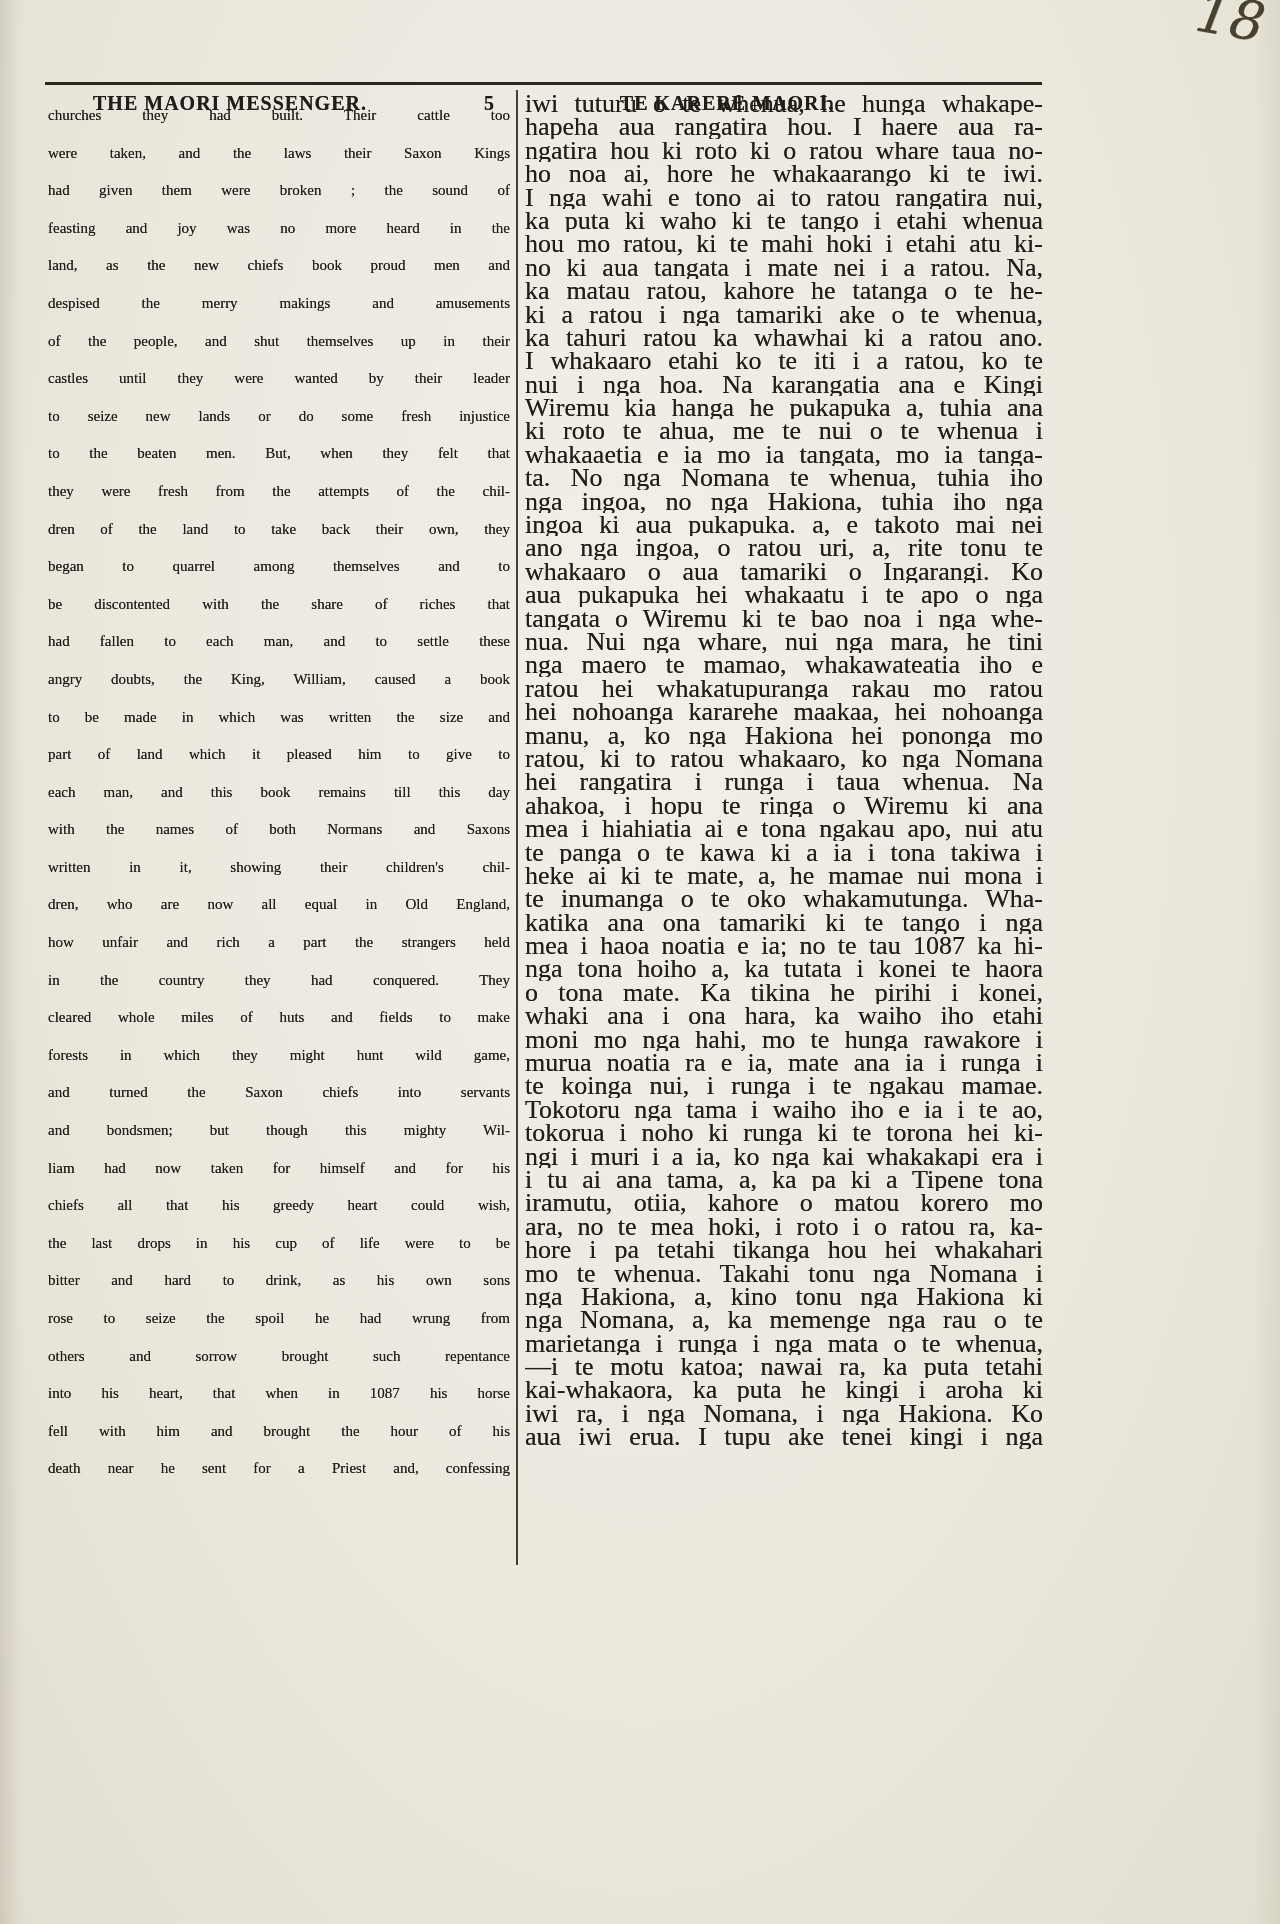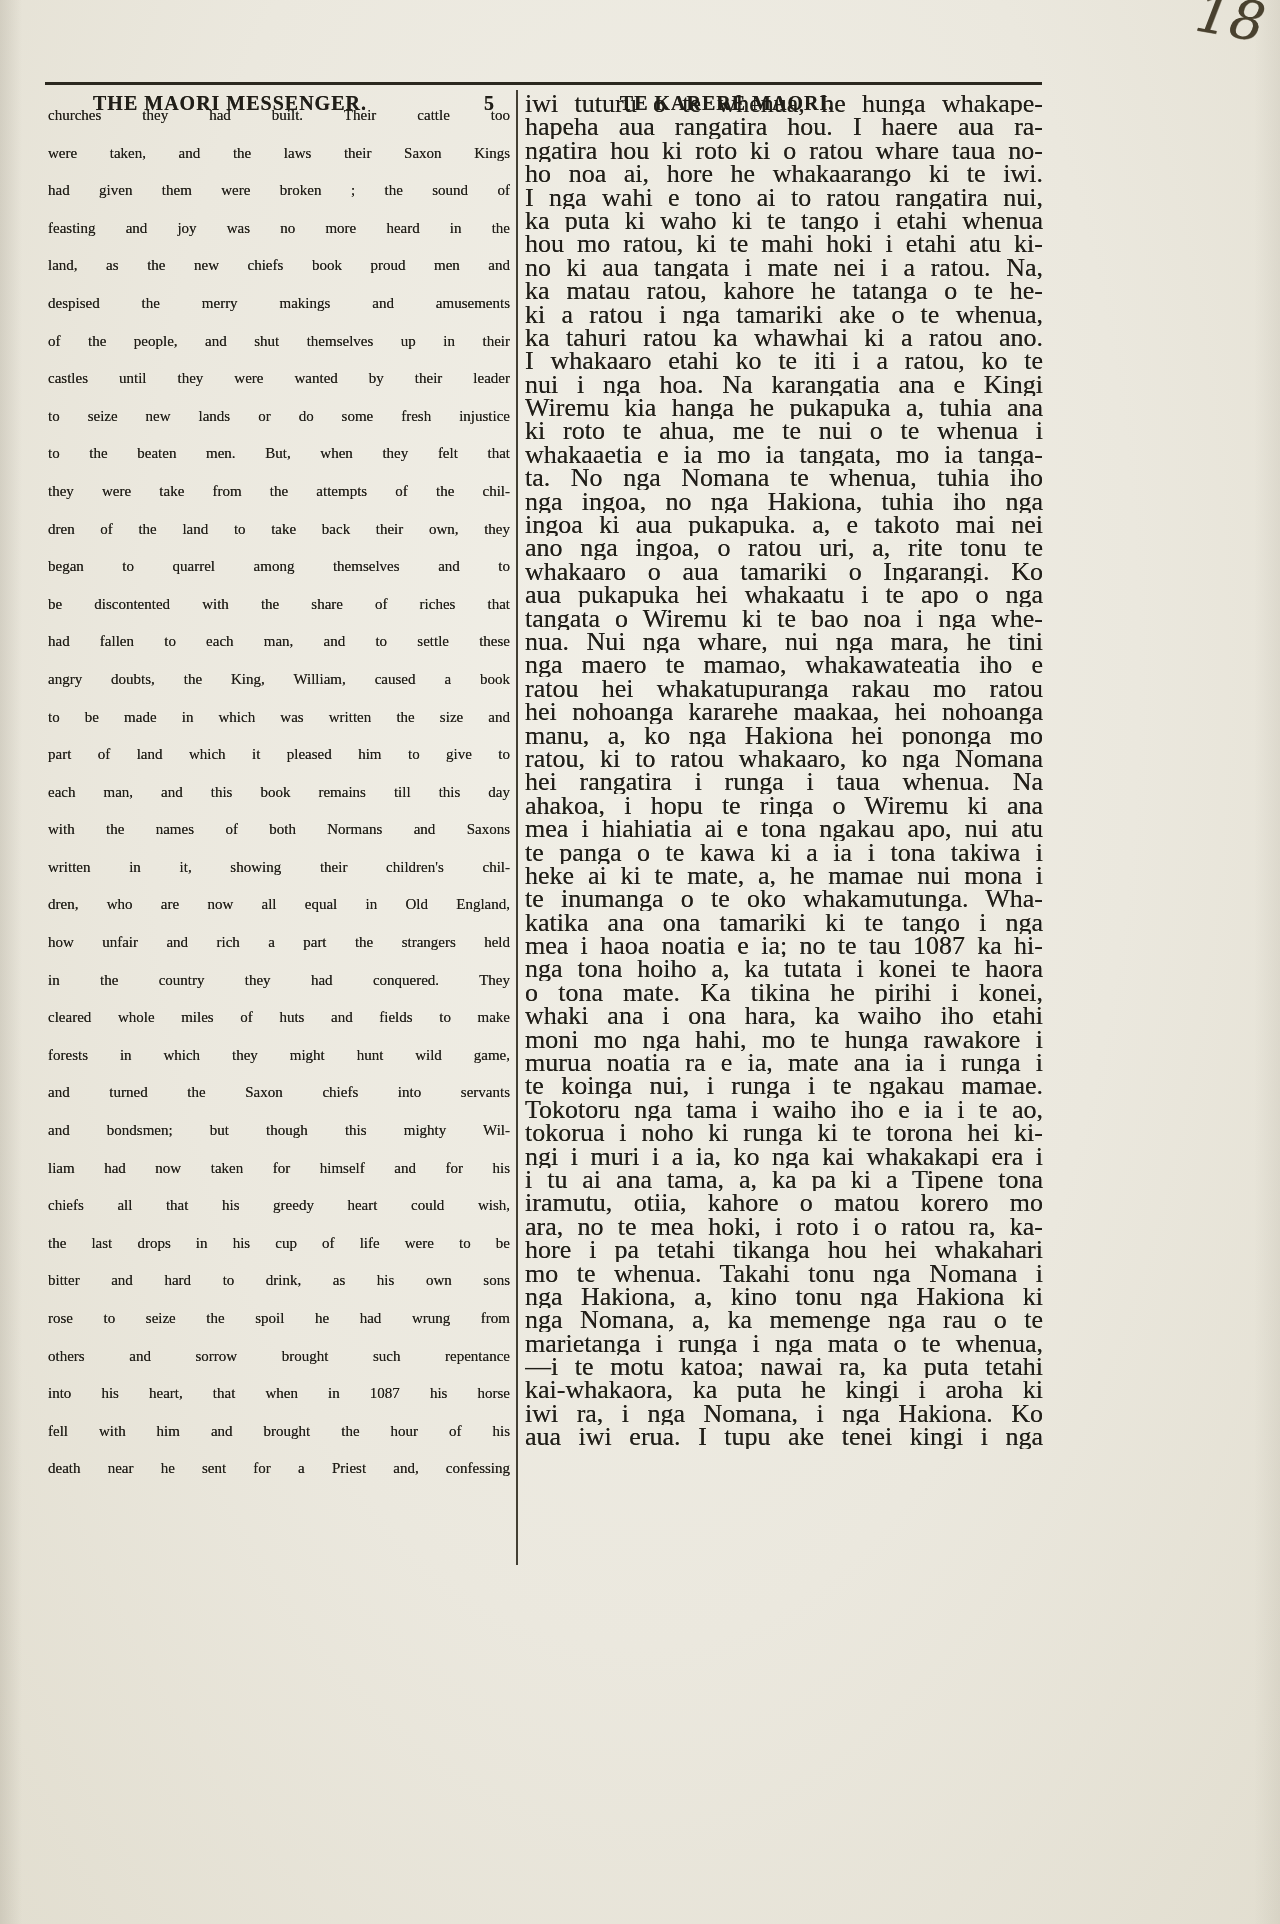--- a/index.html
+++ b/index.html
@@ -87,21 +87,21 @@
       <div class="line line-en">churches they had built.  Their cattle too</div>
       <div class="line line-en">were taken, and the laws their Saxon Kings</div>
       <div class="line line-en">had given them were broken ; the sound of</div>
       <div class="line line-en">feasting and joy was no more heard in the</div>
       <div class="line line-en">land, as the new chiefs book proud men and</div>
       <div class="line line-en">despised the merry makings and amusements</div>
       <div class="line line-en">of the people, and shut themselves up in their</div>
       <div class="line line-en">castles until they were wanted by their leader</div>
       <div class="line line-en">to seize new lands or do some fresh injustice</div>
       <div class="line line-en">to the beaten men.  But, when they felt that</div>
-      <div class="line line-en">they were take from the attempts of the chil-</div>
+      <div class="line line-en">they were fresh from the attempts of the chil-</div>
       <div class="line line-en">dren of the land to take back their own, they</div>
       <div class="line line-en">began to quarrel among themselves and to</div>
       <div class="line line-en">be discontented with the share of riches that</div>
       <div class="line line-en">had fallen to each man, and to settle these</div>
       <div class="line line-en">angry doubts, the King, William, caused a book</div>
       <div class="line line-en">to be made in which was written the size and</div>
       <div class="line line-en">part of land which it pleased him to give to</div>
       <div class="line line-en">each man, and this book remains till this day</div>
       <div class="line line-en">with the names of both Normans and Saxons</div>
       <div class="line line-en">written in it, showing their children's chil-</div>

